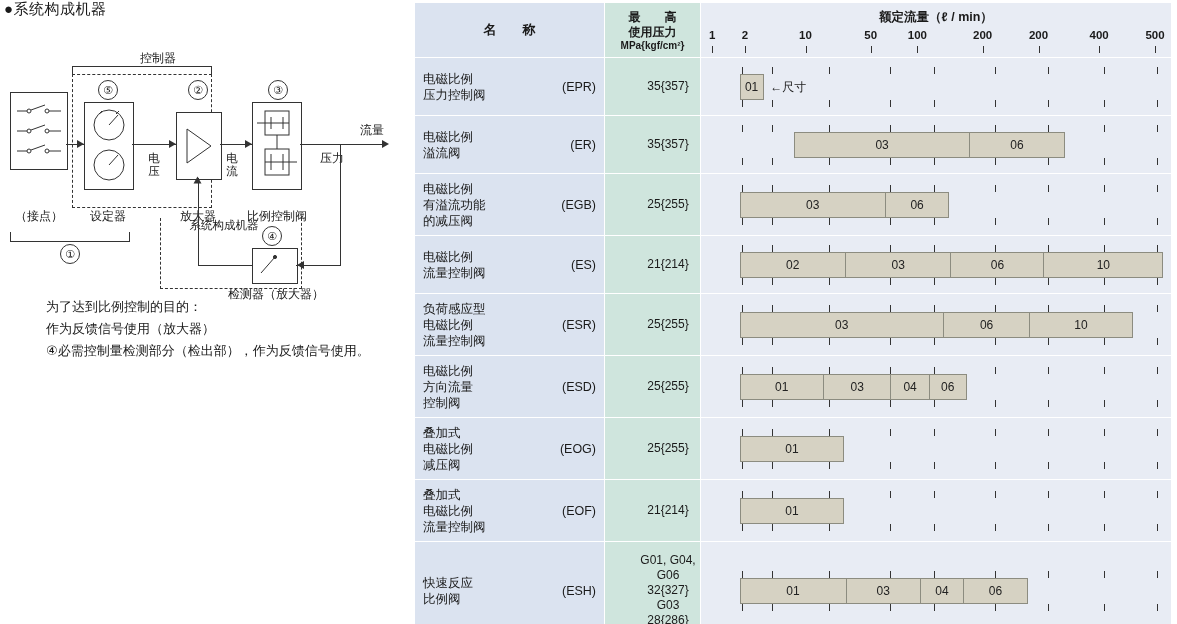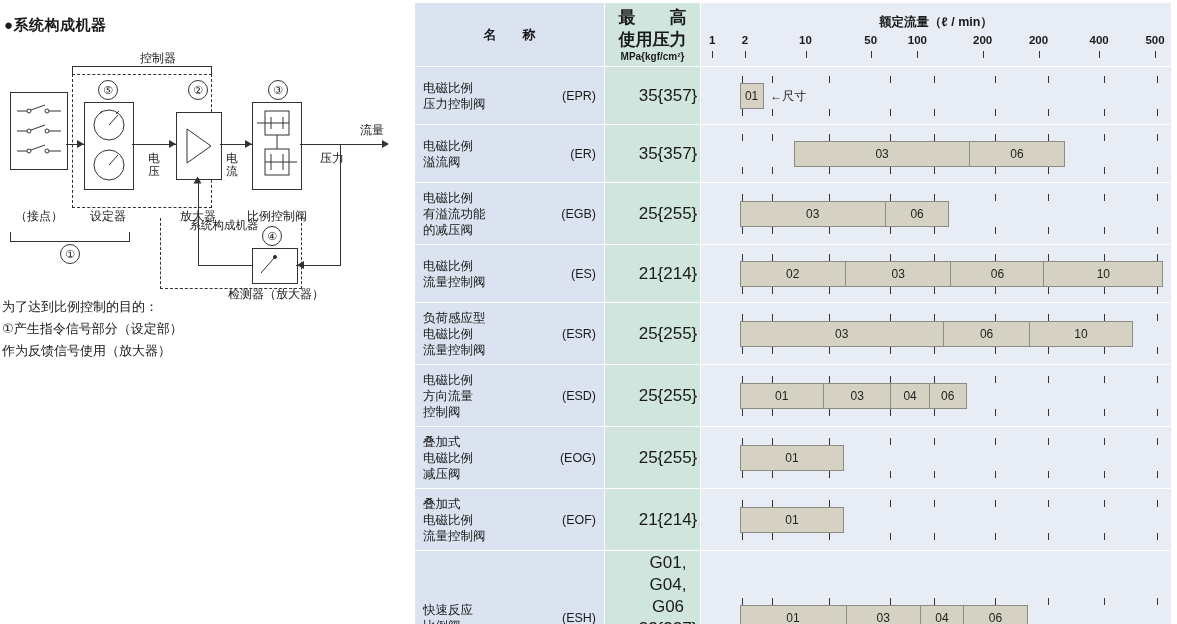--- a/index.html
+++ b/index.html
@@ -4,21 +4,21 @@
 <style>
   html,body{margin:0;padding:0;}
   body{
     width:1177px;height:624px;
     background:#ffffff;
     font-family:"Liberation Sans","DejaVu Sans",sans-serif;
     font-size:13px;color:#1a1a1a;
     position:relative;overflow:hidden;
   }
   .left-pane{position:absolute;left:0;top:0;width:410px;height:624px;}
-  .title{position:absolute;left:4px;top:16px;font-size:15px;font-weight:bold;letter-spacing:0.5px;}
+  .title{position:absolute;left:4px;top:0;font-size:15px;font-weight:normal;letter-spacing:0.5px;}
 
   
   .diagram{position:absolute;left:0;top:36px;width:410px;height:240px;}
   .ctrl-label{position:absolute;left:140px;top:14px;font-size:12px;}
   .ctrl-brace{position:absolute;left:72px;top:30px;width:138px;height:9px;
     border-top:1px solid #333;border-left:1px solid #333;border-right:1px solid #333;}
   .dashbox{position:absolute;left:72px;top:38px;width:138px;height:132px;border:1px dashed #333;}
   .dashbox2{position:absolute;left:160px;top:182px;width:140px;height:70px;border:1px dashed #333;border-top:none;}
 
   .num{position:absolute;width:18px;height:18px;border:1px solid #333;border-radius:50%;
@@ -29,21 +29,21 @@
 
   .line{position:absolute;background:#333;}
   .arrow-r{position:absolute;width:0;height:0;border-top:4px solid transparent;border-bottom:4px solid transparent;border-left:7px solid #333;}
   .arrow-l{position:absolute;width:0;height:0;border-top:4px solid transparent;border-bottom:4px solid transparent;border-right:7px solid #333;}
 
   .bigbrace{position:absolute;left:10px;top:196px;width:118px;height:9px;
     border-bottom:1px solid #333;border-left:1px solid #333;border-right:1px solid #333;}
 
   
   .notes{position:absolute;left:2px;top:296px;width:400px;line-height:22px;font-size:13px;}
-  .notes div{white-space:nowrap;}
+  .notes div{white-space:nowrap;margin-left:44px;}
 
   
   .table-wrap{position:absolute;left:414px;top:2px;width:760px;height:618px;}
   table{border-collapse:collapse;width:758px;table-layout:fixed;}
   td,th{border:1px solid #ffffff;vertical-align:middle;padding-left:32px;}
   thead th{background:#c3cfe4;color:#1a1a1a;font-weight:bold;font-size:13px;padding:4px 2px;}
   .c-name{width:190px;background:#dbe3f0;}
   .c-press{width:96px;background:#cfe5dd;text-align:center;font-size:12px;}
   .c-flow{background:#e8ecf4;}
   tbody td.c-name{background:#dbe3f0;padding:6px 8px;font-size:12.5px;line-height:16px;}
@@ -60,21 +60,21 @@
   .ticks{position:absolute;left:0;top:0;width:100%;height:100%;pointer-events:none;}
   .tick{position:absolute;top:0;width:1px;height:7px;background:#333;}
   .tickb{position:absolute;bottom:0;width:1px;height:7px;background:#333;}
   .scale-head{position:relative;height:46px;}
   .scale-title{position:absolute;left:0;right:0;top:2px;text-align:center;font-size:12.5px;}
   .scale-nums{position:absolute;left:0;right:0;top:22px;height:14px;}
   .scale-nums span{position:absolute;font-size:11.5px;transform:translateX(-50%);}
   .scale-ticks{position:absolute;left:0;right:0;bottom:0;height:7px;}
   .scale-ticks i{position:absolute;bottom:0;width:1px;height:7px;background:#333;}
   .sizehint{position:absolute;font-size:12px;color:#222;top:50%;transform:translateY(-50%);}
-  .press-lines{font-size:17px;line-height:22px;}
+  .press-lines{font-size:12px;line-height:15px;}
   .hdr-sub{font-size:10px;}
 </style>
 </head>
 <body>
 
 <div class="left-pane">
 
   <div class="title">●系统构成机器</div>
 
   <div class="diagram">
@@ -182,22 +182,22 @@
     <div class="line" style="left:198px;top:229px;width:54px;height:1px;"></div>
     <div class="line" style="left:198px;top:142px;width:1px;height:88px;"></div>
     <div class="arrow-r" style="left:194px;top:140px;transform:rotate(-90deg);"></div>
 
     <div class="bigbrace"></div>
     <div class="num" style="left:60px;top:208px;">①</div>
   </div>
 
   <div class="notes">
     <div>为了达到比例控制的目的：</div>
-    <div>①产生指令信号部分（设定部）</div>
     <div>作为反馈信号使用（放大器）</div>
+    <div>④必需控制量检测部分（检出部），作为反馈信号使用。</div>
   </div>
 </div>
 
 <div class="table-wrap">
   <table>
     <colgroup>
         <col class="c-name">
         <col class="c-press">
         <col class="c-flow">
       </colgroup>

